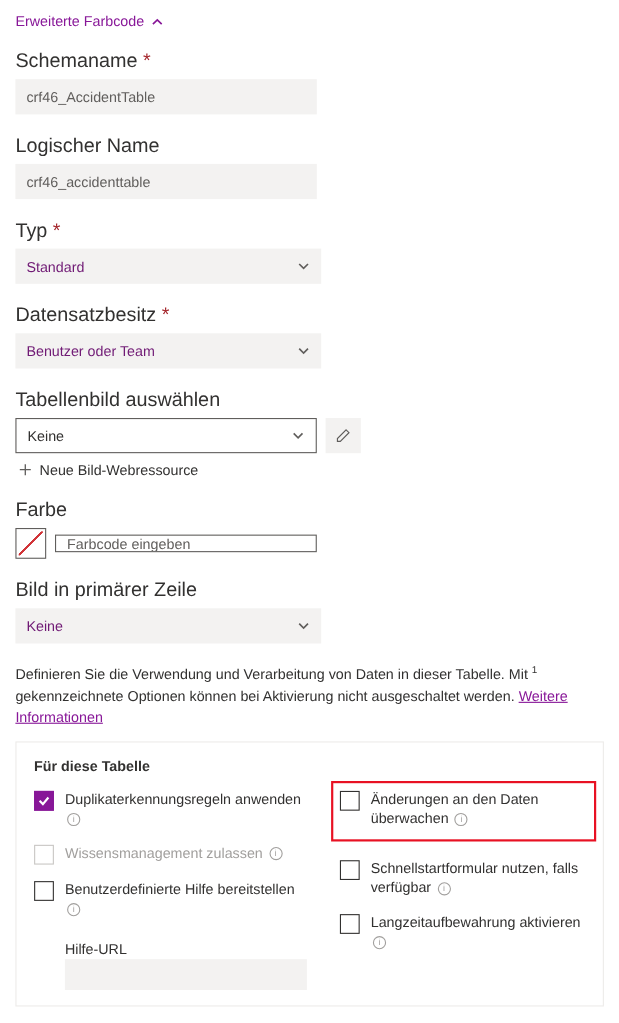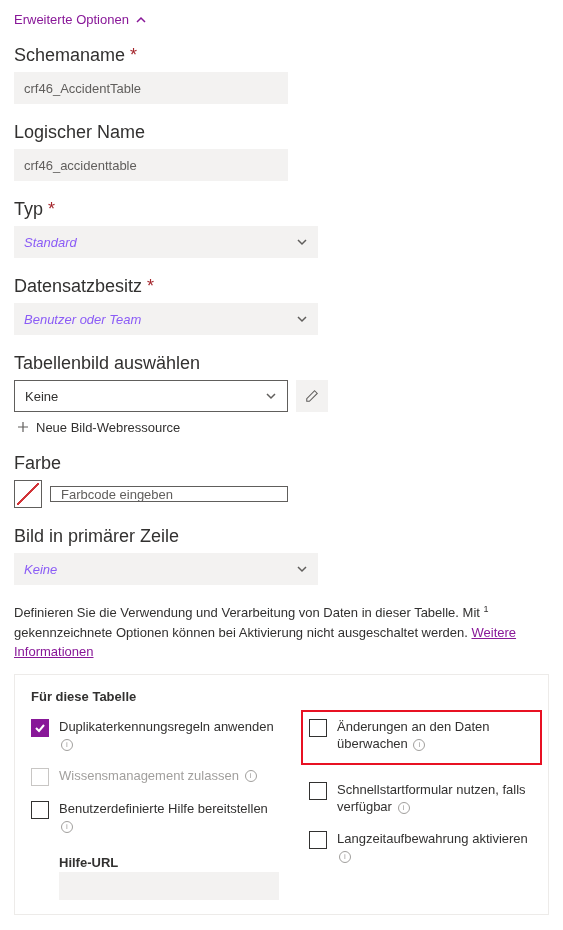--- a/index.html
+++ b/index.html
@@ -37,32 +37,31 @@
       width: 274px;
       height: 32px;
       background: #f3f2f1;
       border: none;
       padding: 0 10px;
       font-size: 13px;
       color: #605e5c;
     }
     .text-input.readonly { color: #605e5c; }
     .select-box {
-      width: 304px;
+      width: 278px;
       height: 32px;
       background: #f3f2f1;
       border: none;
       padding: 0 10px;
       display: flex;
       align-items: center;
       justify-content: space-between;
       font-size: 13px;
-      color: #8b5cf6;
-      cursor: pointer;
-      font-style: italic;
+      color: #701a75;
+      cursor: pointer;
     }
     .select-white {
       width: 274px;
       height: 32px;
       background: #ffffff;
       border: 1px solid #605e5c;
       padding: 0 10px;
       display: flex;
       align-items: center;
       justify-content: space-between;
@@ -200,35 +199,35 @@
       padding: 6px 8px 10px 6px;
       margin: -8px -10px 2px -8px;
     }
     .sub-field {
       margin-left: 28px;
       margin-top: 6px;
     }
     .sub-label {
       font-size: 13px;
       color: #323130;
-      font-weight: 700;
+      font-weight: 400;
       margin-bottom: 2px;
     }
     .sub-input {
       width: 220px;
       height: 28px;
       background: #f3f2f1;
       border: none;
     }
   </style>
 </head>
 <body>
 
 <div class="expand-link">
-  <span>Erweiterte Optionen</span>
+  <span>Erweiterte Farbcode</span>
   <svg viewBox="0 0 12 12" fill="none" stroke="currentColor" stroke-width="1.5">
       <path d="M2 8 L6 4 L10 8"></path>
     </svg>
 </div>
 
 <div class="field-group">
   <label class="field-label">
     <span>Schemaname</span> <span class="required">*</span>
   </label>
   <input type="text" class="text-input readonly" readonly="" value="crf46_AccidentTable" style="">

